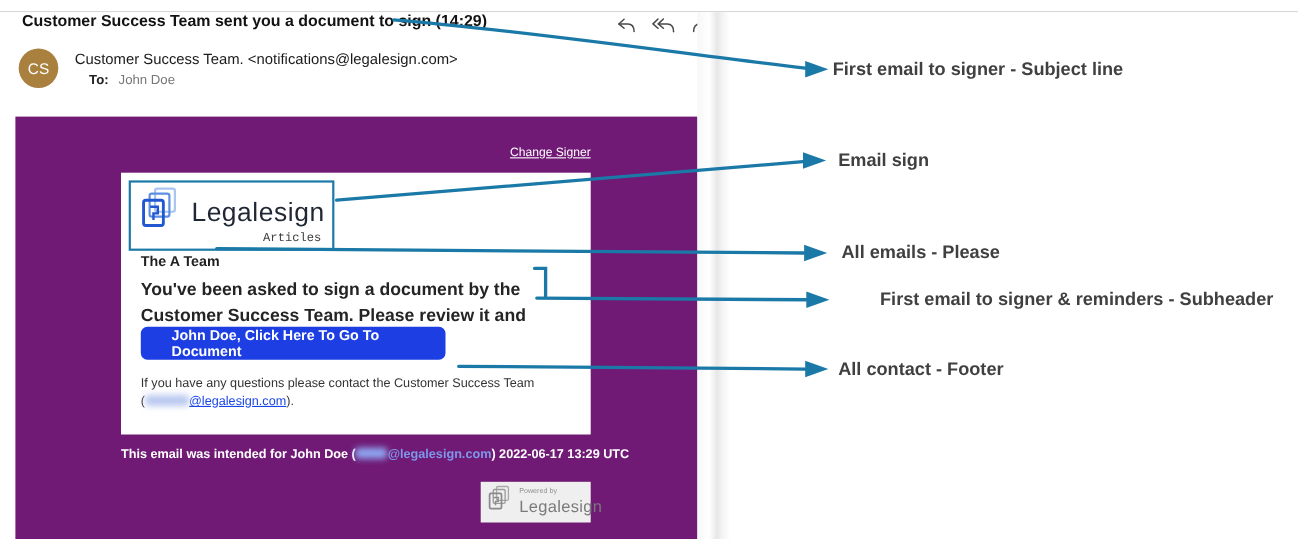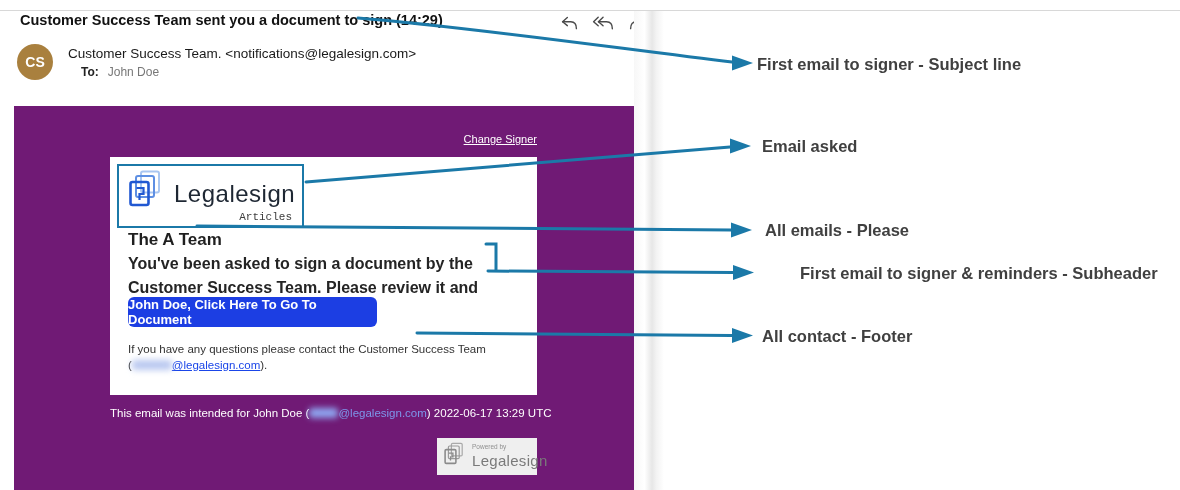--- a/index.html
+++ b/index.html
@@ -8,43 +8,43 @@
     background:#ffffff;
     font-family:"Liberation Sans", sans-serif;
   }
   .abs{position:absolute;}
   
   .top-rule{left:0;top:10px;width:1180px;height:1px;background:#d8d8d8;}
   .subject{left:20px;top:12px;font-size:14.5px;font-weight:bold;color:#121212;white-space:nowrap;}
   .mail-actions{left:560px;top:15px;display:flex;gap:13px;}
   .mail-actions svg{display:block;}
   .avatar{left:17px;top:44px;width:36px;height:36px;border-radius:50%;
-    background:#a9803e;color:#fff;font-size:14px;font-weight:bold;
+    background:#a9803e;color:#fff;font-size:14px;font-weight:normal;
     display:flex;align-items:center;justify-content:center;}
   .sender{left:68px;top:46px;font-size:13.5px;font-weight:normal;color:#1a1a1a;white-space:nowrap;}
   .to-row{left:68px;top:65px;font-size:12px;color:#222;white-space:nowrap;margin-left:13px;}
   .to-row .to-label{font-weight:bold;margin-right:9px;}
   .to-row .to-name{color:#777;}
   
   .email-body{left:14px;top:92px;width:620px;height:386px;background:#701a75;margin-top:14px;}
   .change-signer{right:97px;top:27px;color:#fff;font-size:11px;text-decoration:underline;cursor:pointer;}
   .card{left:96px;top:51px;width:427px;height:238px;background:#fff;}
   .logo-box{left:7px;top:7px;width:187px;height:64px;border:2px solid #1b79a8;
     box-sizing:border-box;display:flex;align-items:center;padding:4px 8px 10px 8px;}
   .logo-word{font-size:24px;font-weight:500;color:#1e2733;letter-spacing:.5px;margin-left:7px;margin-top:2px;}
   .logo-sub{position:absolute;right:10px;bottom:3px;font-size:11px;color:#3d3d3d;font-family:Liberation Mono, monospace;}
-  .card-header{left:18px;top:73px;font-size:17px;font-weight:bold;color:#1f1f1f;}
+  .card-header{left:18px;top:73px;font-size:13px;font-weight:bold;color:#1f1f1f;}
   .card-text{left:18px;top:95px;width:375px;font-size:16px;font-weight:bold;color:#242424;line-height:1.5;}
   .cta-button{left:18px;top:140px;width:249px;height:30px;background:#1c3ee3;border-radius:6px;
-    color:#fff;font-size:13px;font-weight:bold;display:flex;align-items:center;justify-content:center;cursor:pointer;}
+    color:#fff;font-size:13px;font-weight:bold;display:flex;align-items:center;justify-content:center;cursor:pointer;padding-left:28px;}
   .card-footer{left:18px;top:184px;font-size:11.5px;color:#333;line-height:1.4;width:380px;}
   .card-footer a{color:#1a45e8;text-decoration:underline;cursor:pointer;}
   .blur-blob{display:inline-block;width:40px;height:10px;background:#b9c8f0;border-radius:3px;
     filter:blur(3px);vertical-align:-1px;}
-  .intended{left:96px;top:301px;width:427px;text-align:center;font-size:11.5px;color:#fff;white-space:nowrap;}
+  .intended{left:96px;top:301px;width:427px;text-align:center;font-size:11.5px;color:#fff;white-space:nowrap;font-weight:bold;}
   .intended .blur-blob{width:29px;background:#8fa7f2;}
   .intended a{color:#7d97ea;cursor:pointer;}
   .powered{left:423px;top:332px;width:100px;height:37px;background:#efefef;display:flex;
     align-items:center;padding:0 6px;box-sizing:border-box;cursor:pointer;}
   .powered .p-txt{margin-left:5px;line-height:1;}
   .powered .p-by{font-size:6.5px;color:#909090;display:block;margin-bottom:2px;}
   .powered .p-name{font-size:15px;color:#7a7a7a;letter-spacing:.3px;}
   
   .panel-gap{left:634px;top:11px;width:30px;height:479px;
     background:linear-gradient(to right,#f7f7f7 0%,#ffffff 35%,#e7e7e7 60%,#f3f3f3 75%,#ffffff 100%);}
@@ -150,16 +150,16 @@
   <g fill="#1b79a8">
     <polygon points="753,63 732,55.5 732,70.5"></polygon>
     <polygon points="751,146 730,138.5 730,153.5"></polygon>
     <polygon points="752,230 731,222.5 731,237.5"></polygon>
     <polygon points="754,272.5 733,265 733,280"></polygon>
     <polygon points="753,335.5 732,328 732,343"></polygon>
   </g>
 </svg>
 
 <div class="ann-label" style="left:757px;top:64px">First email to signer - Subject line</div>
-<div class="ann-label" style="left:762px;top:146px">Email asked</div>
+<div class="ann-label" style="left:762px;top:146px">Email sign</div>
 <div class="ann-label" style="left:765px;top:230px">All emails - Please</div>
 <div class="ann-label" style="left:800px;top:273px">First email to signer &amp; reminders - Subheader</div>
 <div class="ann-label" style="left:762px;top:336px">All contact - Footer</div>
 
 </body></html>

